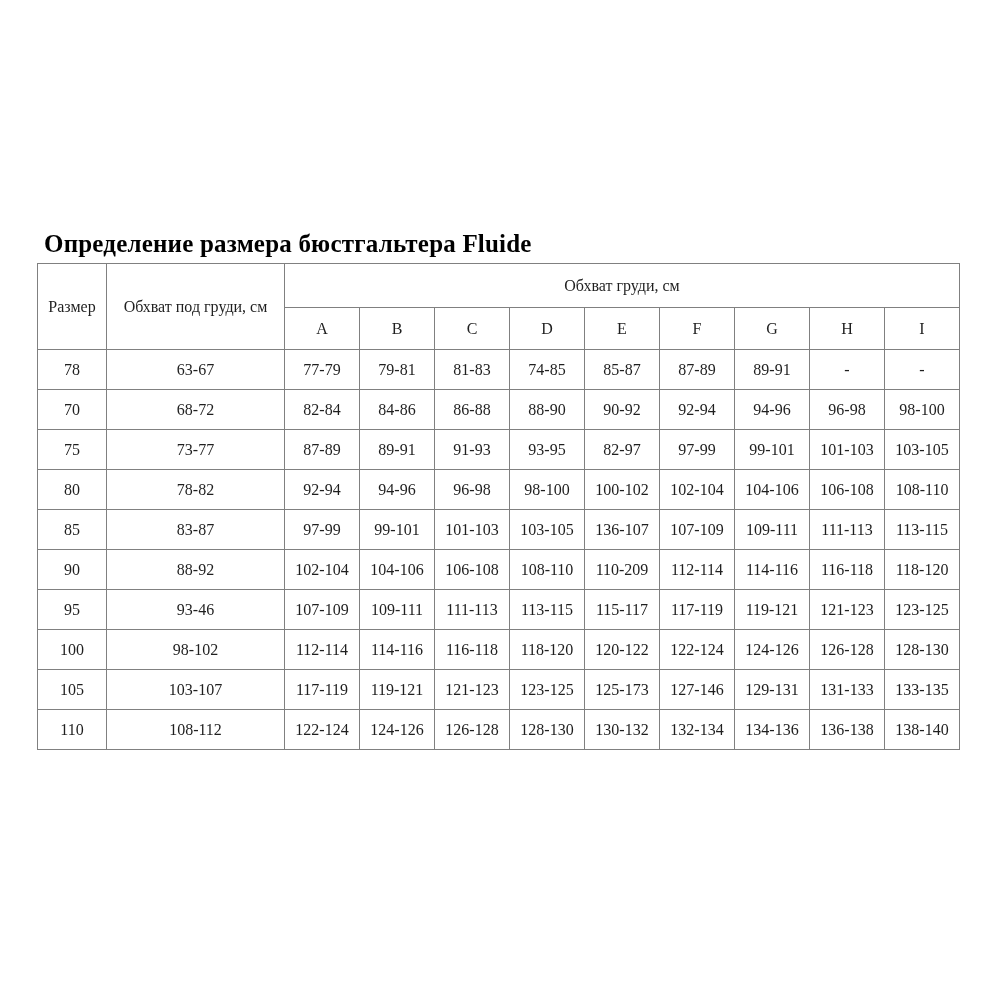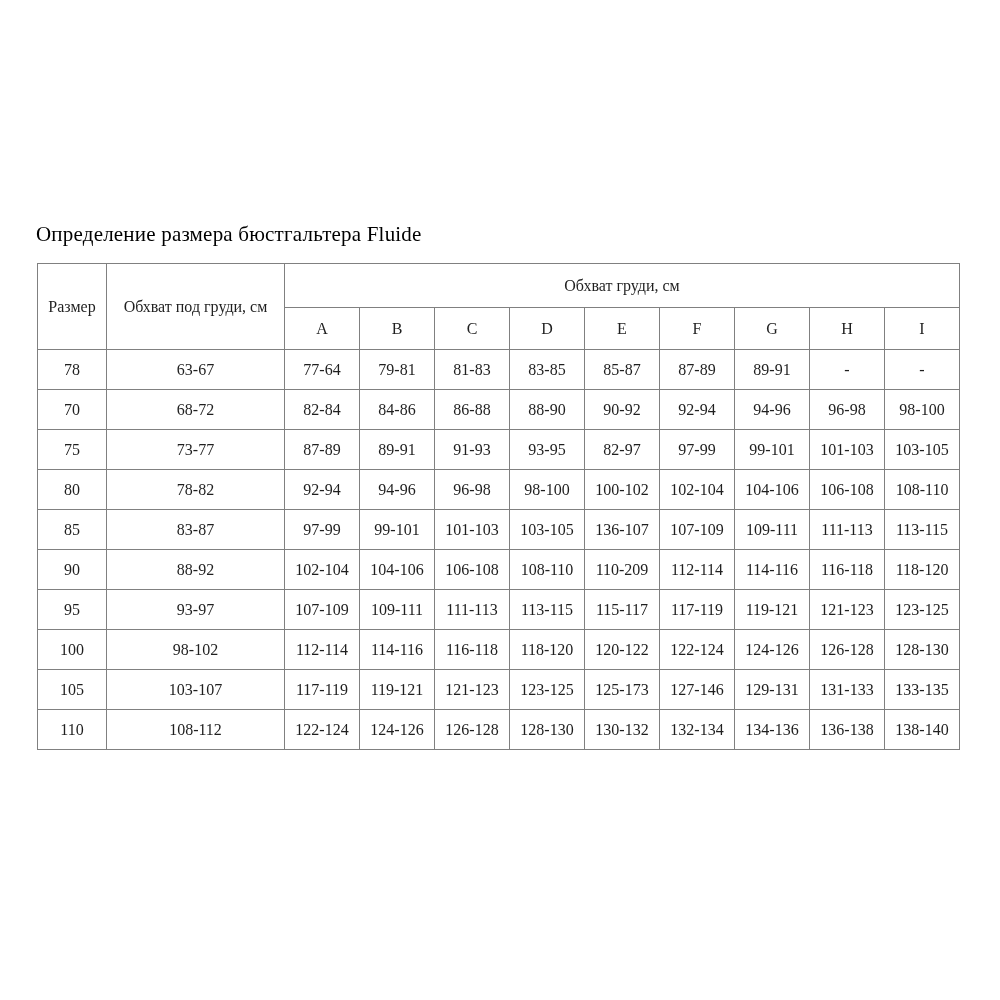--- a/index.html
+++ b/index.html
@@ -12,23 +12,23 @@
     height: 1000px;
     position: relative;
     overflow: hidden;
     font-family: "Liberation Serif", serif;
     color: #1f1f1f;
   }
   .page-title {
     position: absolute;
     left: 36px;
     top: 222px;
-    margin: 0;
-    font-size: 21px;
-    font-weight: normal;
+    margin: 8px;
+    font-size: 25px;
+    font-weight: bold;
     color: #000000;
     letter-spacing: 0.2px;
   }
   table.size-table {
     position: absolute;
     left: 37px;
     top: 263px;
     border-collapse: collapse;
     table-layout: fixed;
     width: 923px;
@@ -85,24 +85,24 @@
         <th>F</th>
         <th>G</th>
         <th>H</th>
         <th>I</th>
       </tr>
   </thead>
   <tbody id="table-body">
       <tr>
         <td>78</td>
         <td>63-67</td>
-        <td>77-64</td>
+        <td>77-79</td>
         <td>79-81</td>
         <td>81-83</td>
-        <td>83-85</td>
+        <td>74-85</td>
         <td>85-87</td>
         <td>87-89</td>
         <td>89-91</td>
         <td>-</td>
         <td>-</td>
       </tr>
       <tr>
         <td>70</td>
         <td>68-72</td>
         <td>82-84</td>
@@ -162,21 +162,21 @@
         <td>106-108</td>
         <td>108-110</td>
         <td>110-209</td>
         <td>112-114</td>
         <td>114-116</td>
         <td>116-118</td>
         <td>118-120</td>
       </tr>
       <tr>
         <td>95</td>
-        <td>93-97</td>
+        <td>93-46</td>
         <td>107-109</td>
         <td>109-111</td>
         <td>111-113</td>
         <td>113-115</td>
         <td>115-117</td>
         <td>117-119</td>
         <td>119-121</td>
         <td>121-123</td>
         <td>123-125</td>
       </tr>

